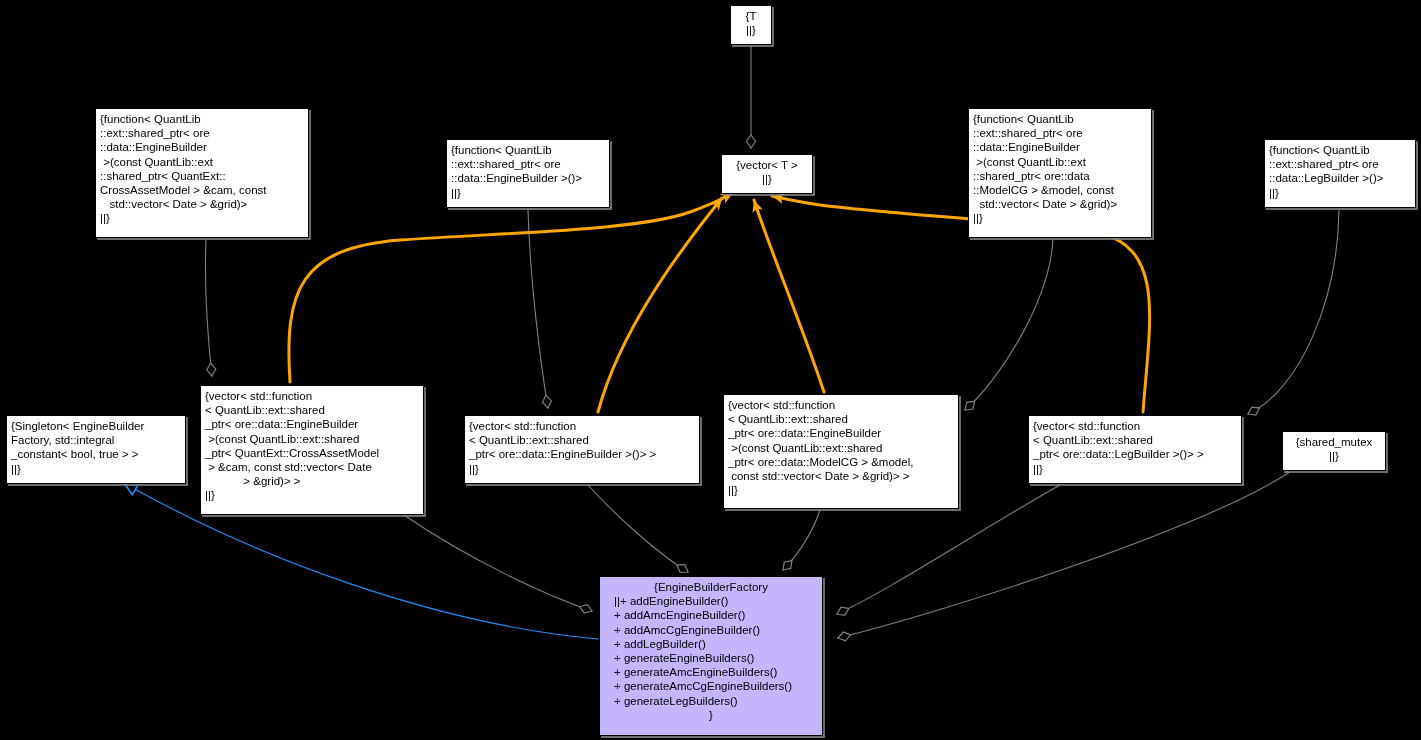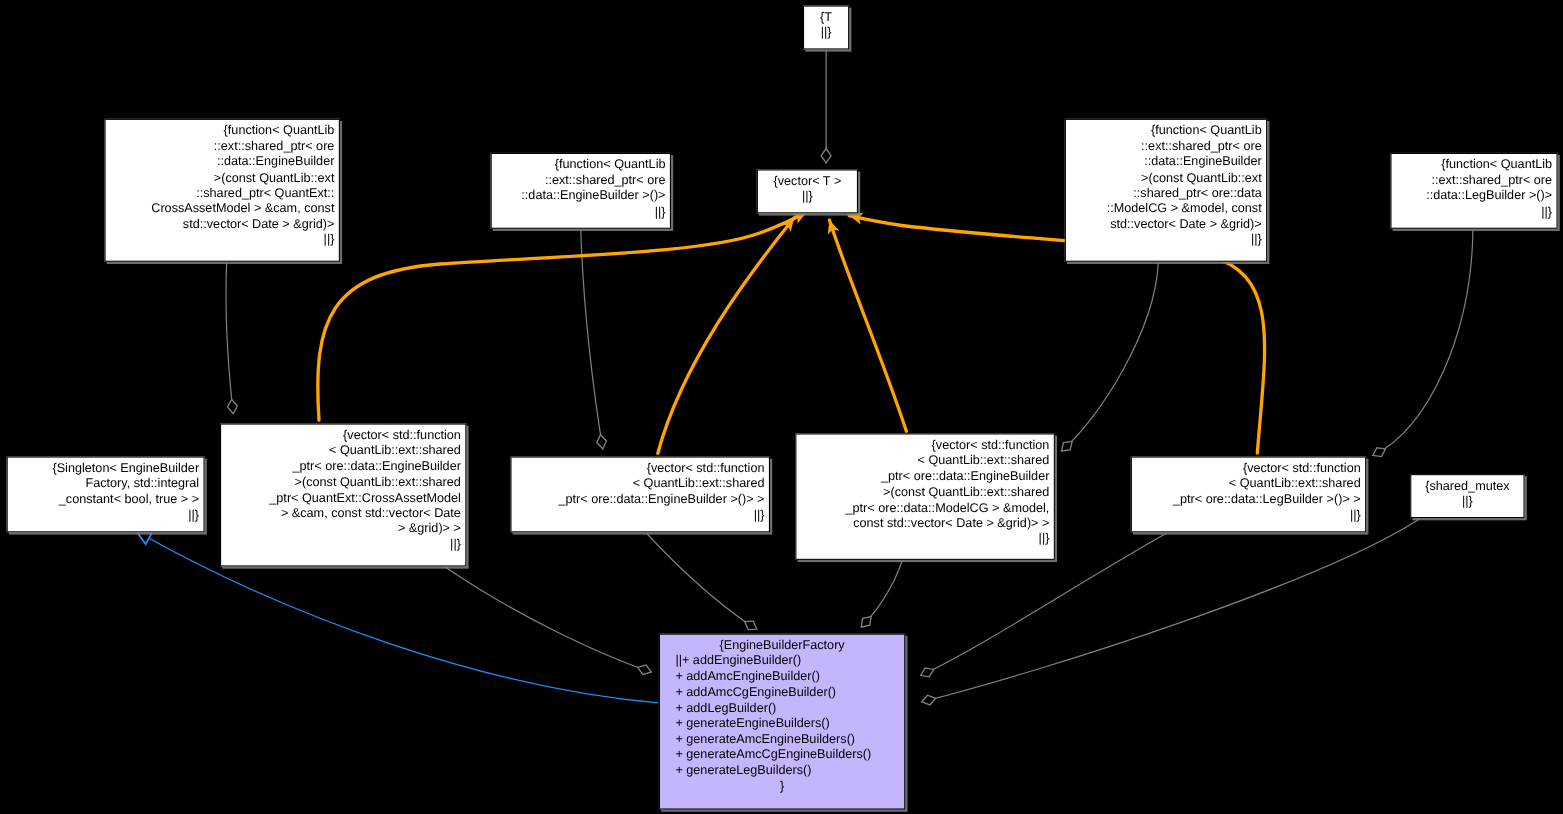--- a/index.html
+++ b/index.html
@@ -4,21 +4,21 @@
 <style>
   html,body{margin:0;padding:0;background:#000;}
   #stage{position:relative;width:1421px;height:740px;background:#000;overflow:hidden;
          font-family:"Liberation Sans","DejaVu Sans",sans-serif;}
   #edges{position:absolute;left:0;top:0;width:1421px;height:740px;}
   .node{position:absolute;box-sizing:border-box;background:#ffffff;border:1px solid #000;
         color:#000;font-size:11.5px;line-height:14.2px;text-align:center;
         padding:3px 4px 2px 4px;box-shadow:2px 2px 0 rgba(128,128,128,.85);
         white-space:pre;overflow:hidden;}
   .node.gray{background:#c4b5fd;}
-  .node.left{text-align:right;}
+  .node.left{text-align:left;}
   .nodetext{display:block;}
   .methods{text-align:left;display:block;margin-left:10px;}
 </style>
 </head>
 <body>
 
 <div id="stage" style="background: rgb(0, 0, 0);">
   <svg id="edges" viewBox="0 0 1421 740" xmlns="http://www.w3.org/2000/svg">
       <g>
         <path d="M 751 45 C 751 90, 751 118, 751 148" fill="none" stroke="#808080" stroke-width="1.1" stroke-linecap="round"></path>
@@ -107,21 +107,21 @@
       <g>
         <path d="M 598 639 C 440 625, 260 560, 124 483" fill="none" stroke="#1e90ff" stroke-width="1.1" stroke-linecap="round"></path>
         <g transform="translate(124,483) rotate(-150.6455404795121)">
           <path d="M 0 0 L -13 -6 L -13 6 Z" fill="#000" stroke="#1e90ff" stroke-width="1.6"></path>
         </g>
       </g>
     </svg>
   <div id="nodes">
       <div class="node" style="left: 730px; top: 5px; width: 42px; height: 40px;"><span class="nodetext">{T
 ||}</span></div>
-      <div class="node" style="left: 688px; top: 154px; width: 92px; height: 40px;"><span class="nodetext">{vector&lt; T &gt;
+      <div class="node" style="left: 721px; top: 154px; width: 92px; height: 40px;"><span class="nodetext">{vector&lt; T &gt;
 ||}</span></div>
       <div class="node left" style="left: 95px; top: 108px; width: 214px; height: 130px;"><span class="nodetext">{function&lt; QuantLib
 ::ext::shared_ptr&lt; ore
 ::data::EngineBuilder
  &gt;(const QuantLib::ext
 ::shared_ptr&lt; QuantExt::
 CrossAssetModel &gt; &amp;cam, const
    std::vector&lt; Date &gt; &amp;grid)&gt;
 ||}</span></div>
       <div class="node left" style="left: 446px; top: 139px; width: 164px; height: 69px;"><span class="nodetext">{function&lt; QuantLib

